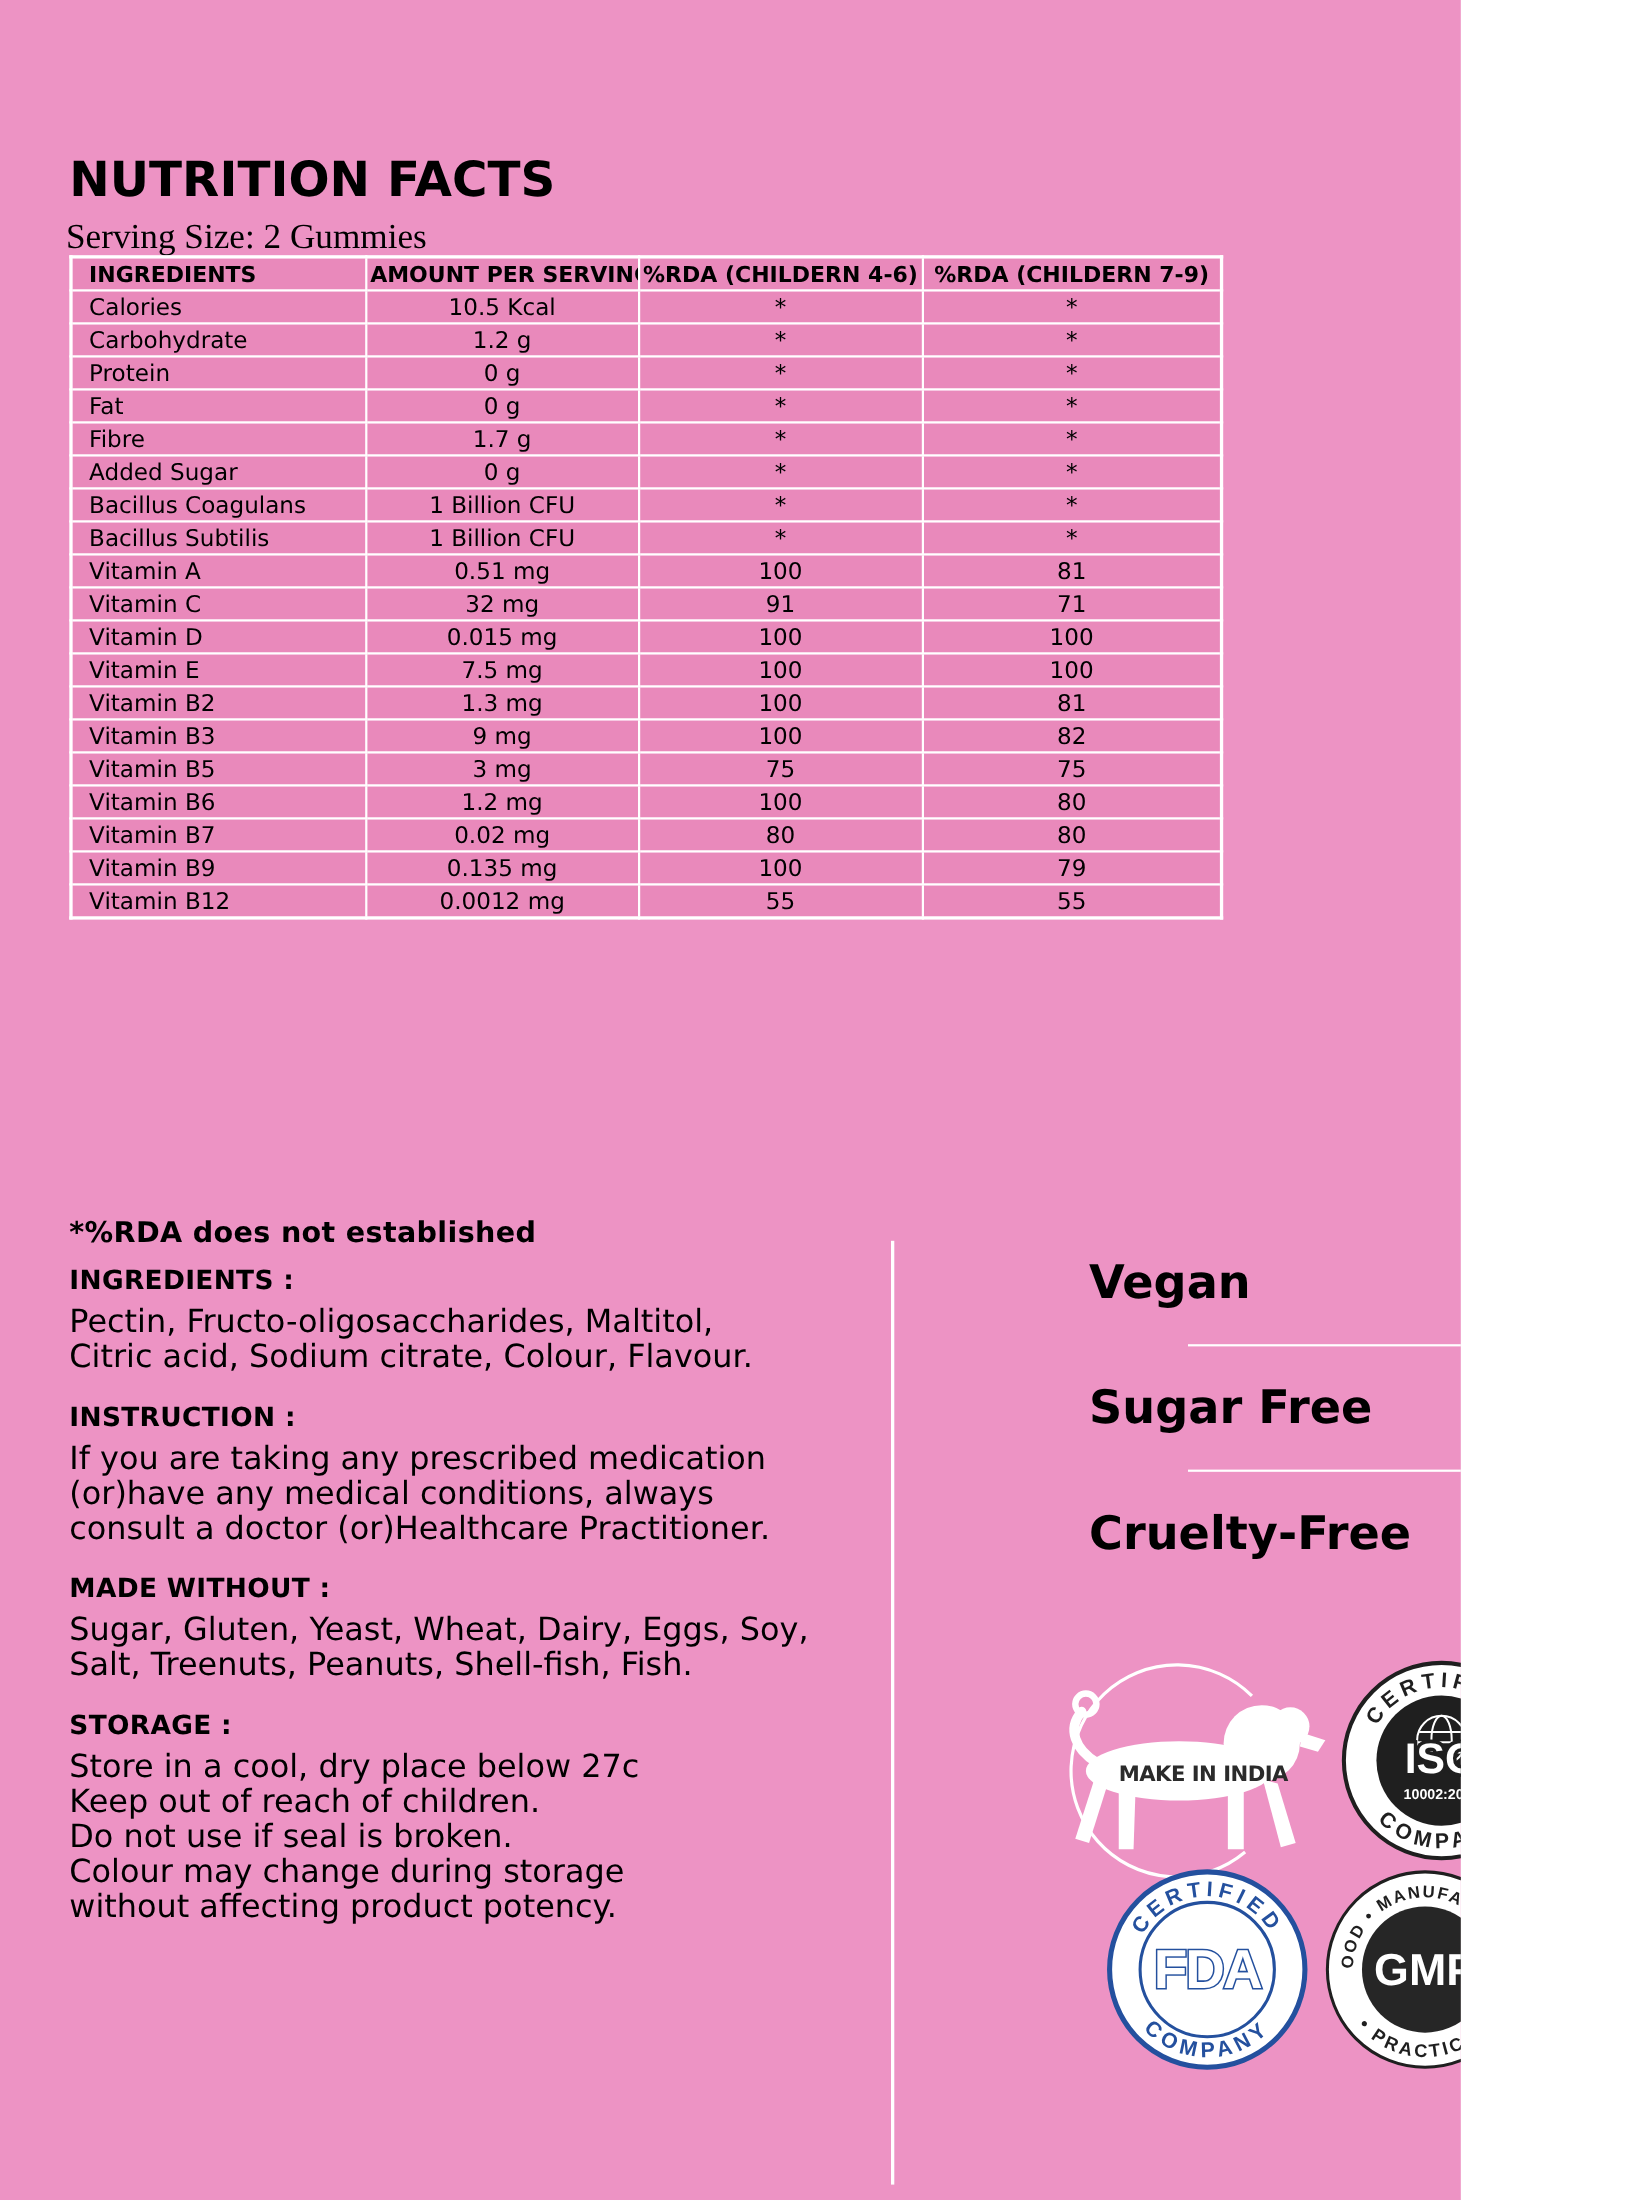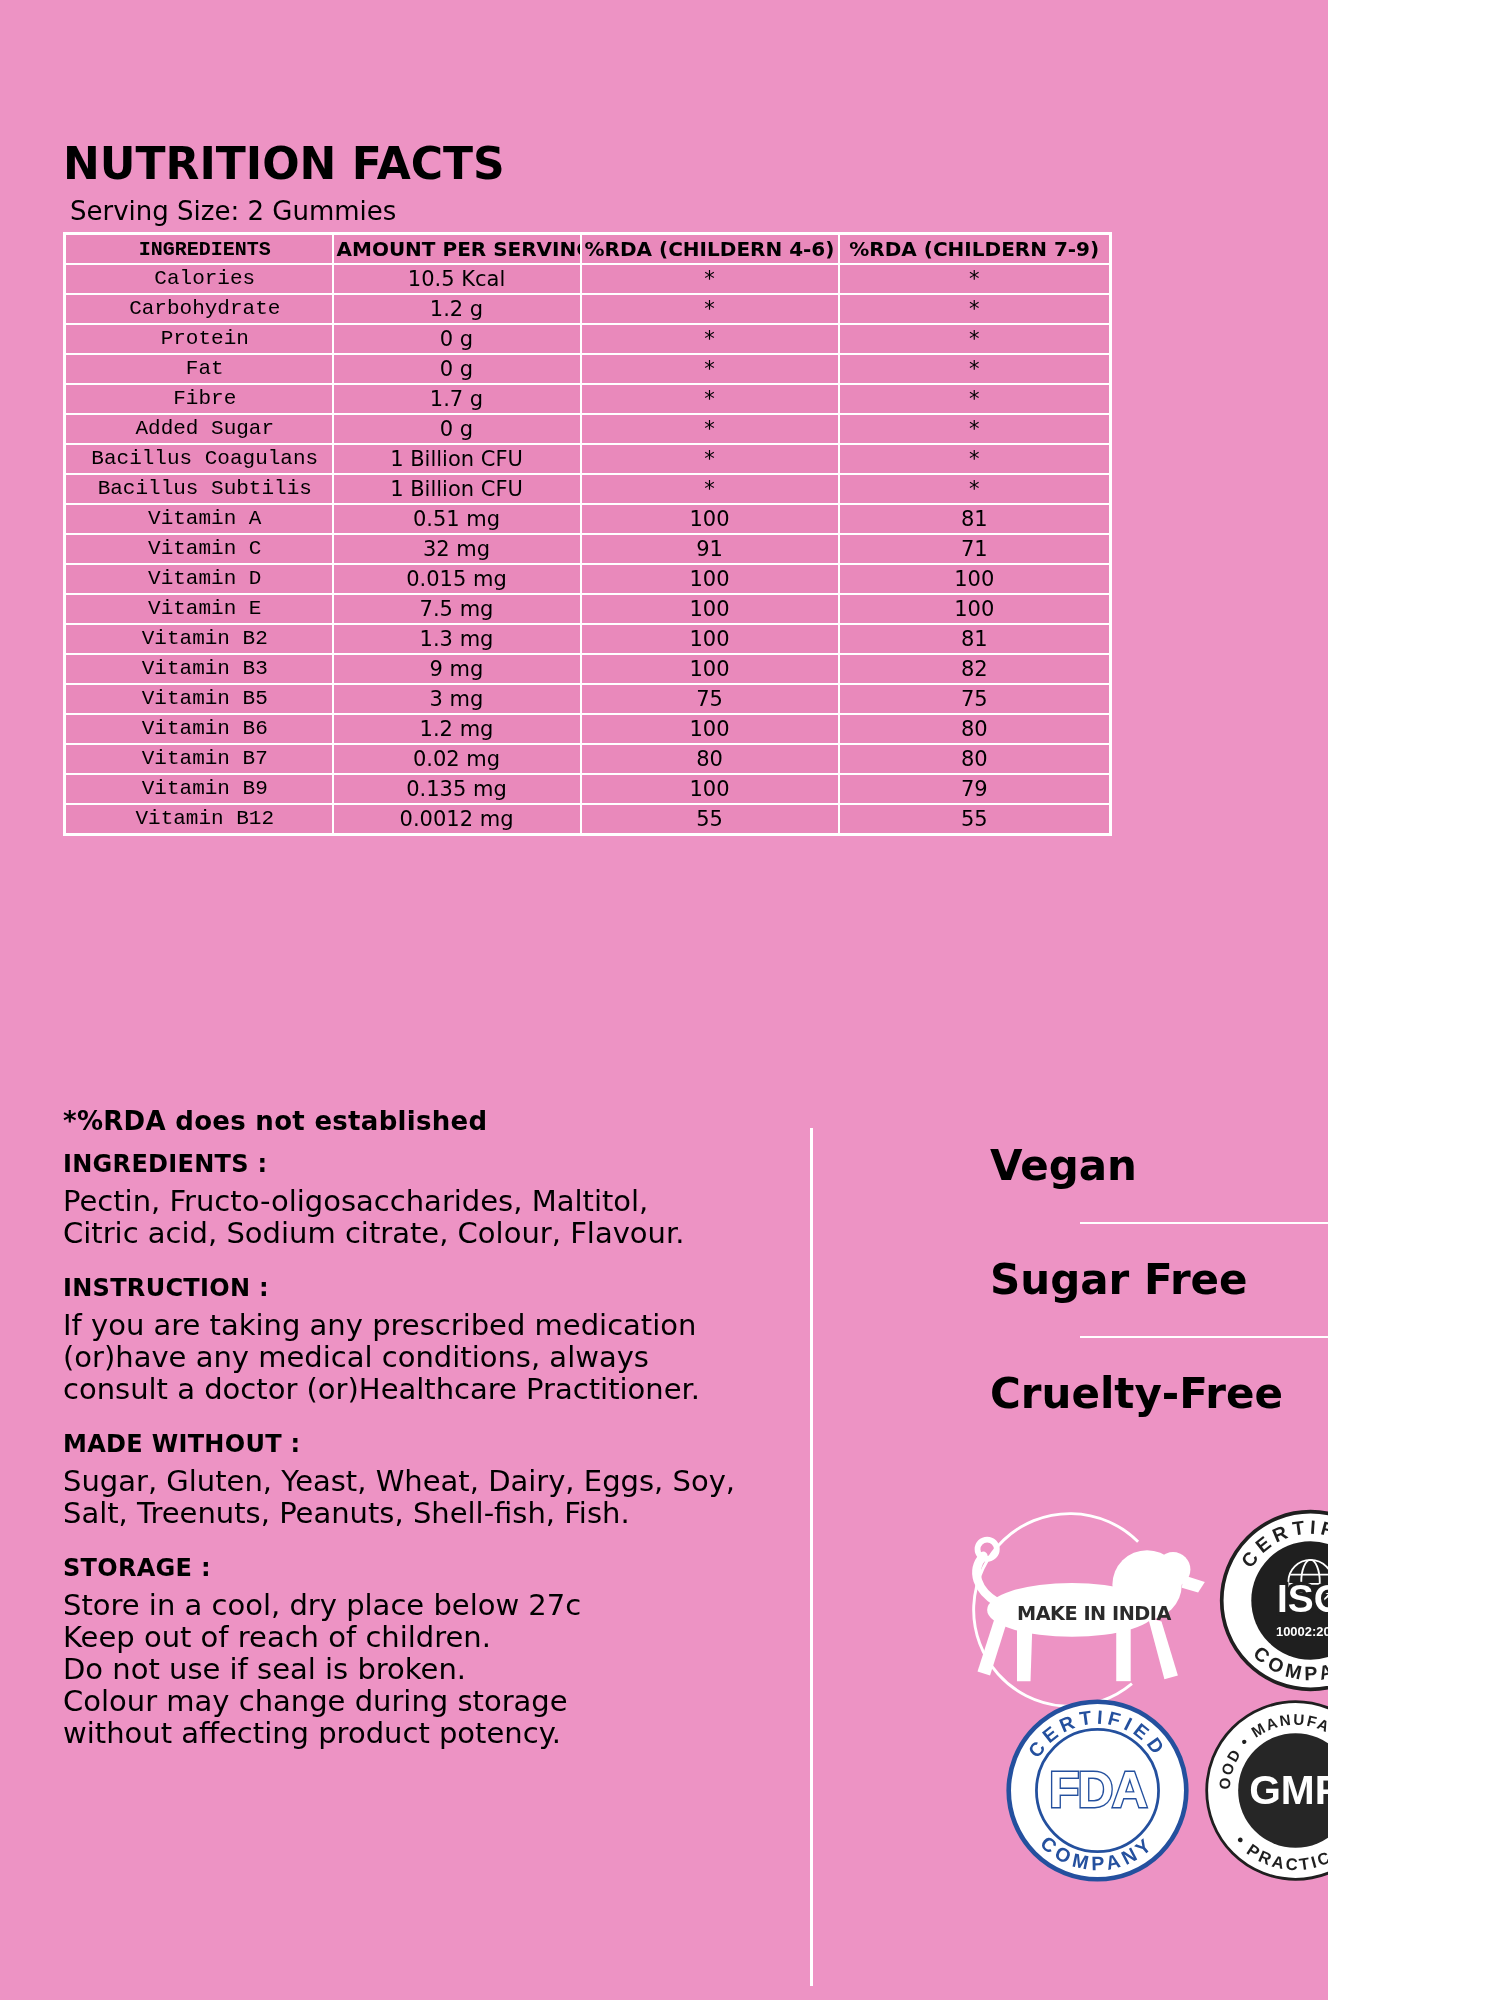--- a/index.html
+++ b/index.html
@@ -9,22 +9,22 @@
     background:#ed93c4;
     font-family:"DejaVu Sans","Liberation Sans",sans-serif;
     color:#000000;
     overflow:hidden;
   }
   .title{
     position:absolute;left:63px;top:138px;
     font-size:44px;font-weight:700;letter-spacing:0px;
   }
   .serving{
-    position:absolute;left:70px;top:196px;
-    font-size:26px;font-weight:400;
+    position:absolute;left:60px;top:196px;
+    font-size:32px;font-weight:400;font-family:Liberation Serif, serif;
   }
   .nutrition-table{
     position:absolute;left:63px;top:232px;
     border-collapse:collapse;
     border:3px solid #fff;
     table-layout:fixed;
     width:1046px;
   }
   .nutrition-table th,.nutrition-table td{
     border:2px solid #fff;
@@ -34,21 +34,21 @@
     overflow:hidden;
     white-space:nowrap;
   }
   .nutrition-table th{
     font-size:20px;font-weight:700;text-align:center;letter-spacing:0px;
   }
   .nutrition-table td{
     font-size:21px;font-weight:400;text-align:center;line-height:28px;
   }
   .nutrition-table th.col-name, .nutrition-table td.cell-name{
-    text-align:center;padding-left:15px;font-family:Liberation Mono, monospace;
+    text-align:left;padding-left:15px;
   }
   .footnote{
     position:absolute;left:63px;top:1106px;
     font-size:26px;font-weight:600;letter-spacing:0.3px;
   }
   .sections{
     position:absolute;left:63px;top:1150px;width:710px;
   }
   .section{margin-bottom:25px;}
   .section-heading{

